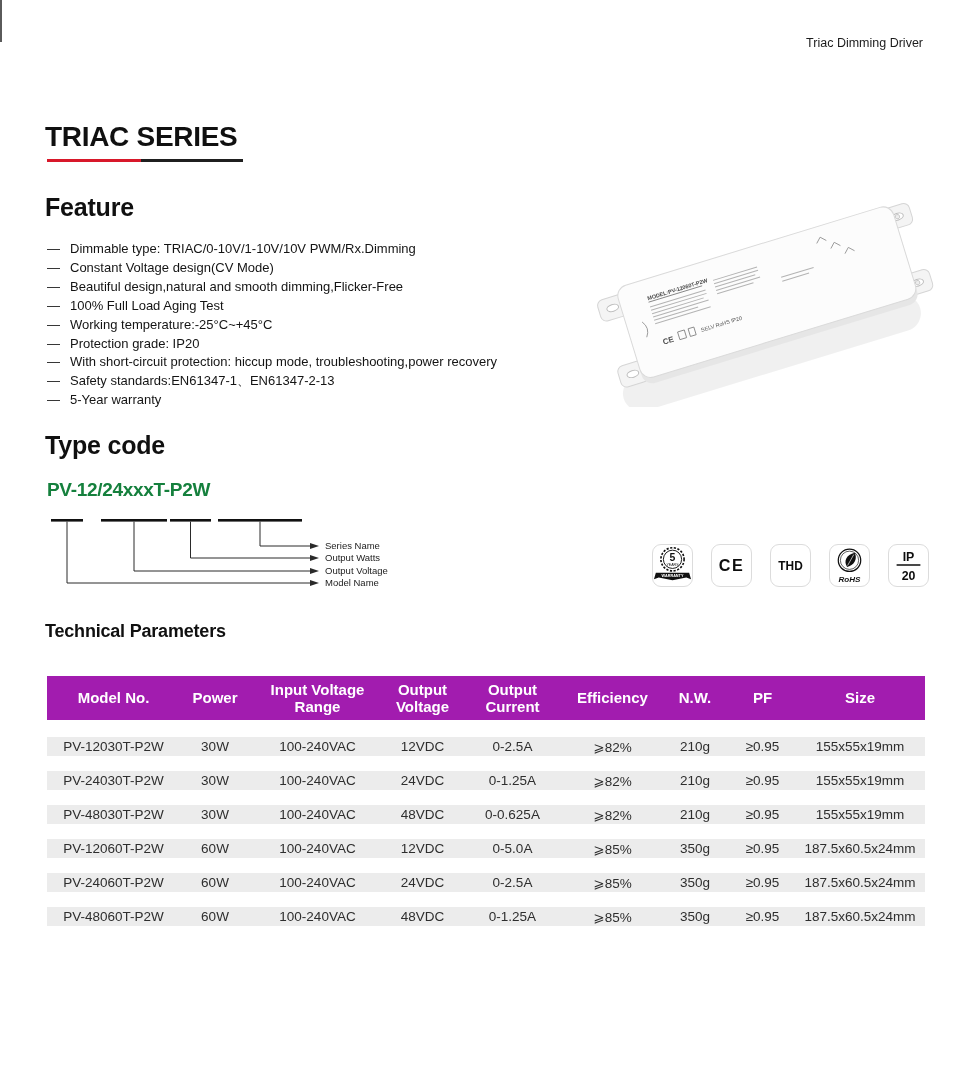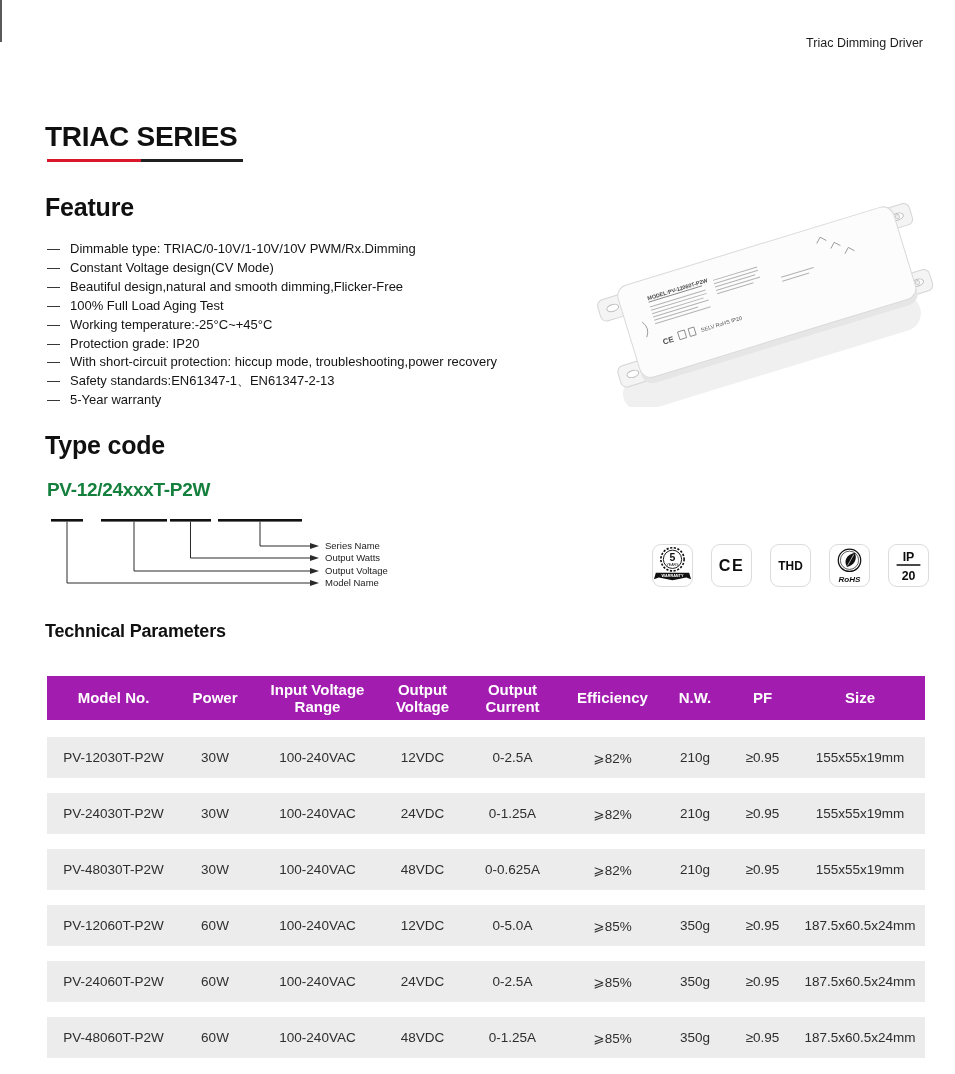--- a/index.html
+++ b/index.html
@@ -30,21 +30,21 @@
 
   .cert-row{position:absolute;left:652px;top:544px;display:flex;gap:18px;}
   .cert-box{width:41px;height:43px;background:#fff;border:1px solid #dcdcdc;border-radius:9px;
     box-sizing:border-box;display:flex;align-items:center;justify-content:center;overflow:hidden;}
   .cert-box svg{display:block;}
 
   .tech-table{position:absolute;left:47px;top:676px;width:878px;}
   .tgrid{display:grid;grid-template-columns:133px 70px 135px 75px 105px 95px 70px 65px 130px;}
   .thead{background:#a21caf;color:#ffffff;height:44px;font-size:15px;font-weight:700;line-height:1.15;}
   .thead .th{display:flex;align-items:center;justify-content:center;text-align:center;}
-  .trow{background:#ececec;height:41px;font-size:13.5px;color:#2e2e2e;margin-top:15px;}
+  .trow{background:#ececec;height:19px;font-size:13.5px;color:#2e2e2e;margin-top:15px;}
   .trow.first{margin-top:17px;}
   .trow .td{display:flex;align-items:center;justify-content:center;text-align:center;white-space:nowrap;}
 </style>
 </head>
 <body>
 
 <div class="page">
 
   <div class="edge-artifact"></div>
 

